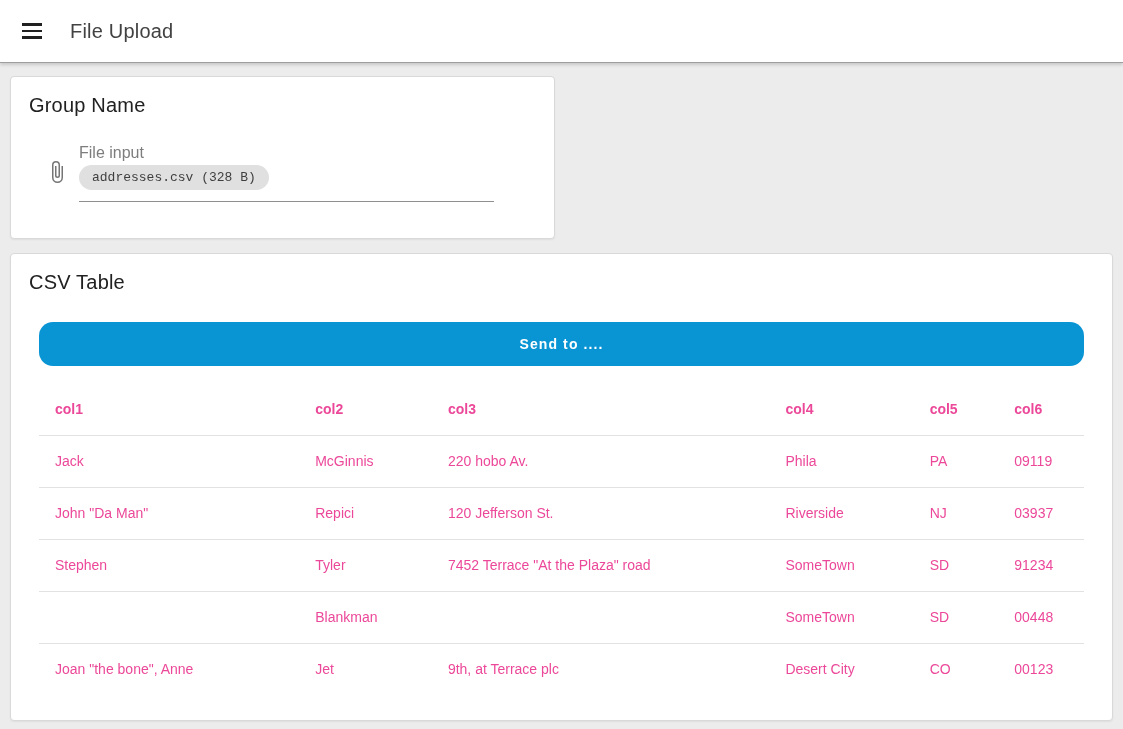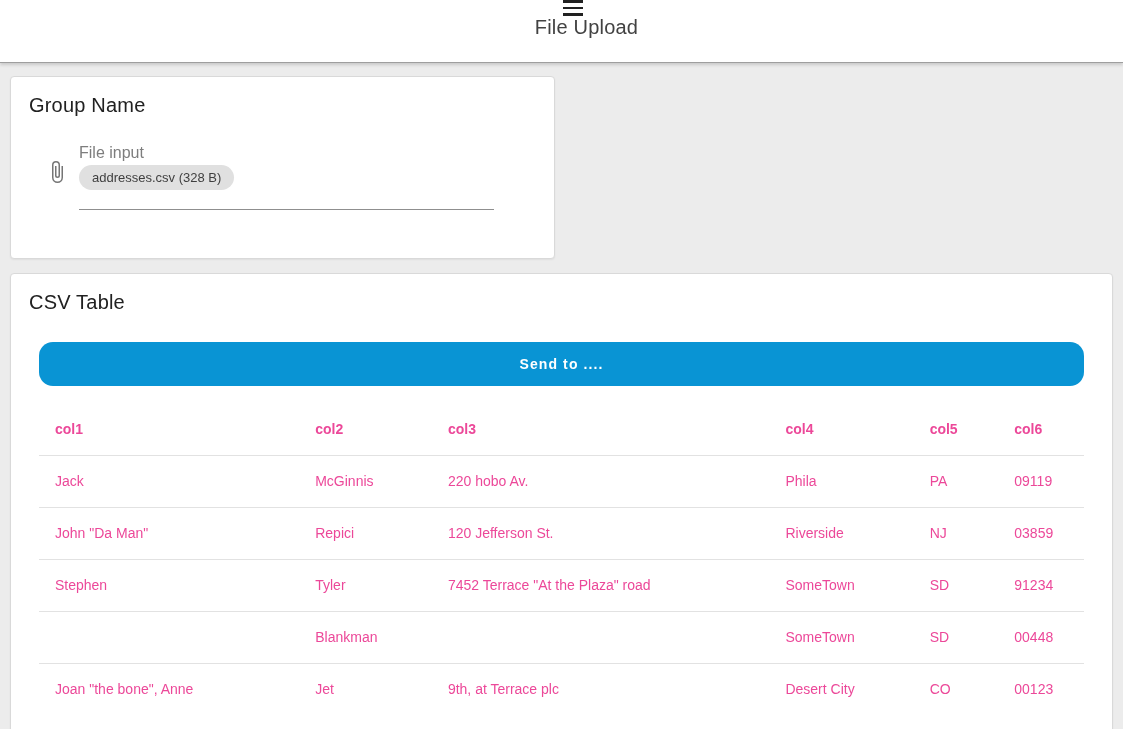--- a/index.html
+++ b/index.html
@@ -14,21 +14,20 @@
   .app-bar {
     height: 63px;
     background: #ffffff;
     display: flex;
     align-items: center;
     padding-left: 22px;
     border-bottom: 1px solid #9e9e9e;
     box-shadow: 0 2px 3px rgba(0,0,0,0.15);
     position: relative;
     z-index: 5;
-    flex-direction: column;
   }
   .menu-btn {
     width: 20px; height: 16px;
     display: flex; flex-direction: column; justify-content: space-between;
     cursor: pointer;
     background: none; border: none; padding: 0;
   }
   .menu-btn span { display:block; width: 20px; height: 2.6px; background: #212121; }
   .app-title {
     font-size: 20px;
@@ -47,33 +46,33 @@
     box-shadow: 0 1px 2px rgba(0,0,0,0.06);
   }
   .card-title {
     font-size: 20px;
     color: #212121;
     padding: 17px 18px 0;
     letter-spacing: 0.2px;
   }
 
   
-  .upload-card { width: 545px; height: 183px; margin-bottom: 14px; }
+  .upload-card { width: 545px; height: 163px; margin-bottom: 14px; }
   .file-row {
     display: flex;
     align-items: flex-start;
     margin-top: 27px;
     padding-left: 34px;
     cursor: pointer;
   }
   .clip-icon { width: 24px; height: 24px; margin-top: 16px; color: #757575; flex: none; }
   .clip-icon svg { width: 24px; height: 24px; fill: currentColor; }
   .file-control { margin-left: 10px; width: 415px; }
   .file-label { font-size: 16px; color: #7d7d7d; margin-bottom: 3px; }
-  .file-underline { border-bottom: 1px solid #8f8f8f; padding-bottom: 19px; }
+  .file-underline { border-bottom: 1px solid #8f8f8f; padding-bottom: 11px; font-family: Liberation Mono, monospace; }
   .chip {
     display: inline-block;
     background: #e0e0e0;
     border-radius: 13px;
     padding: 5px 13px;
     font-size: 13px;
     color: #3f3f3f;
   }
 
   
@@ -182,21 +181,21 @@
               <td>Phila</td>
               <td>PA</td>
               <td>09119</td>
             </tr>
             <tr>
               <td>John "Da Man"</td>
               <td>Repici</td>
               <td>120 Jefferson St.</td>
               <td>Riverside</td>
               <td>NJ</td>
-              <td>03859</td>
+              <td>03937</td>
             </tr>
             <tr>
               <td>Stephen</td>
               <td>Tyler</td>
               <td>7452 Terrace "At the Plaza" road</td>
               <td>SomeTown</td>
               <td>SD</td>
               <td>91234</td>
             </tr>
             <tr>

